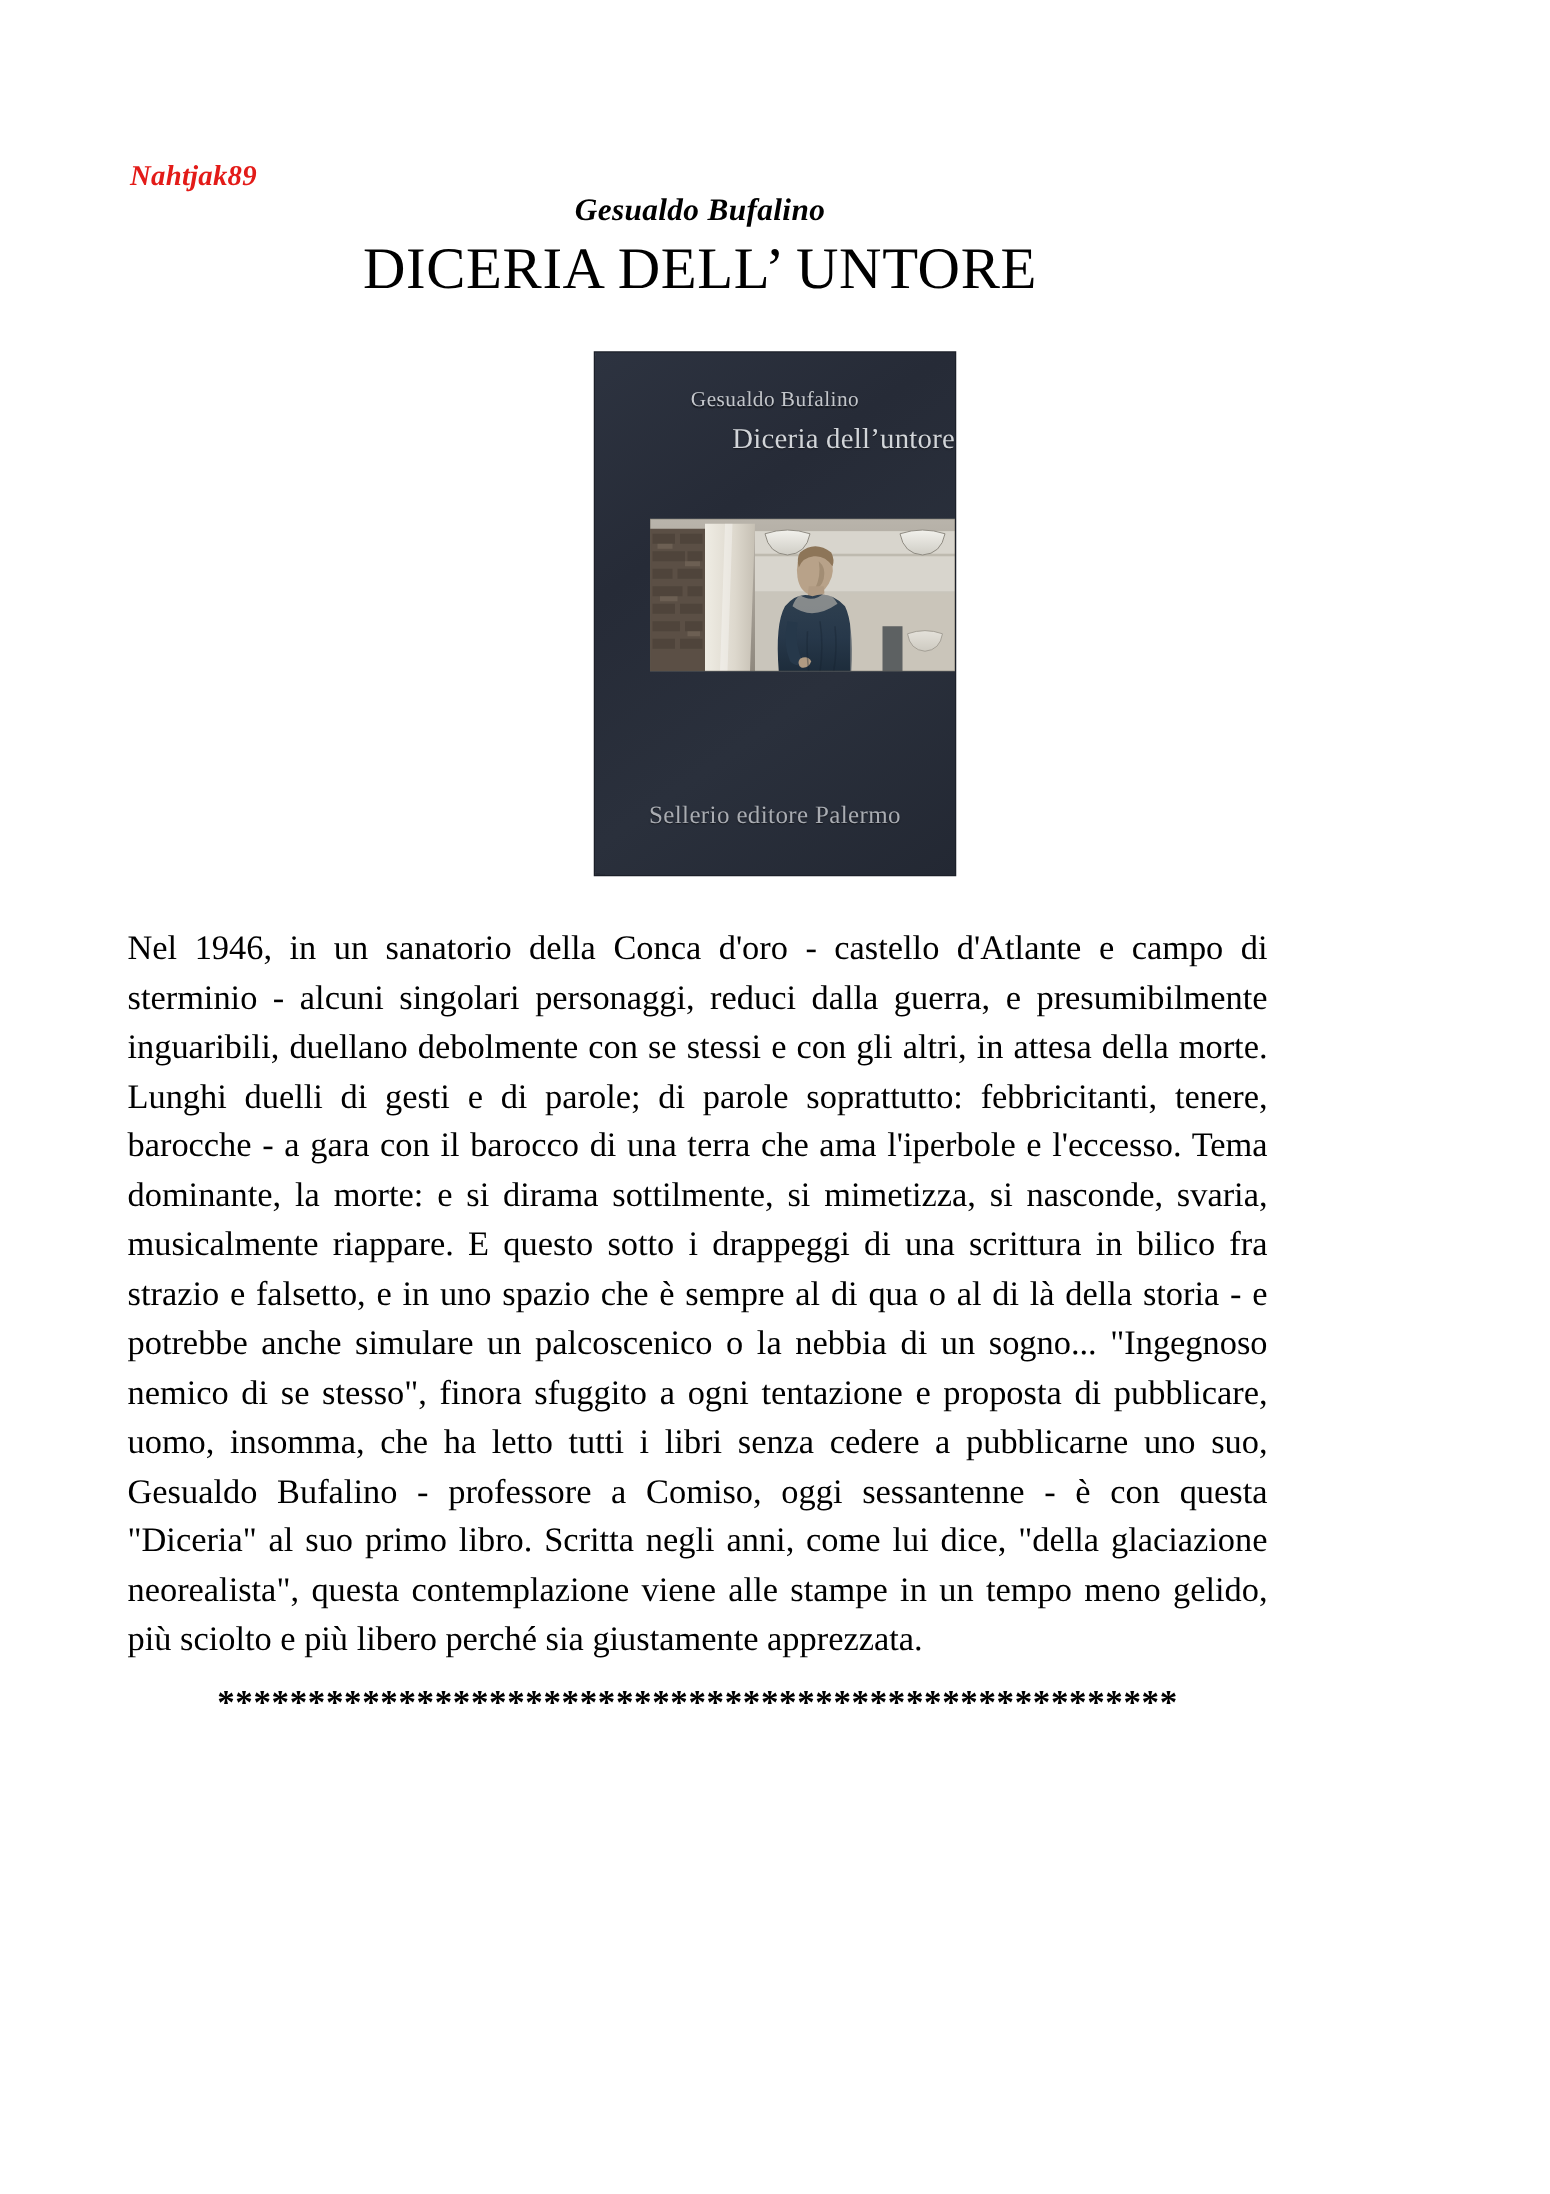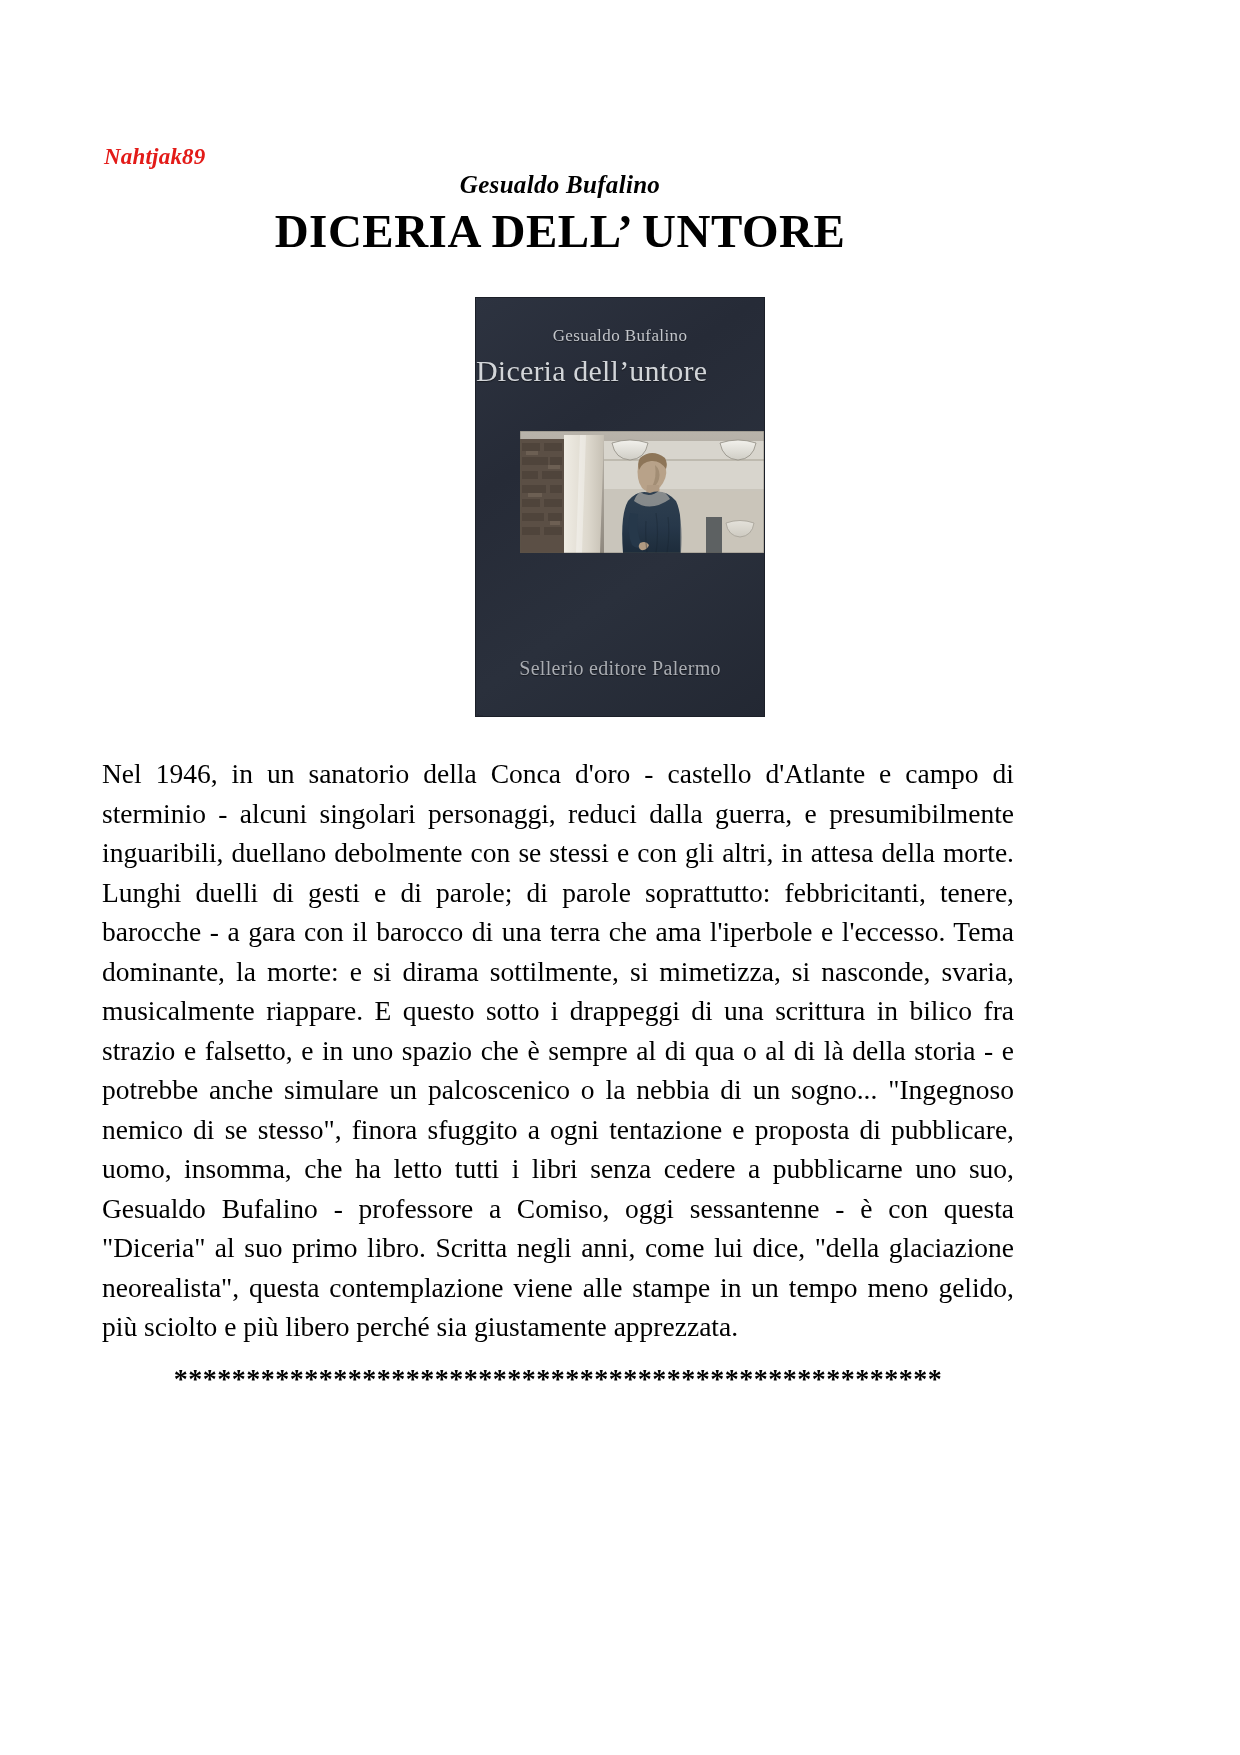--- a/index.html
+++ b/index.html
@@ -11,21 +11,21 @@
     width: 1240px;
     height: 1755px;
     font-family: "Liberation Serif", "DejaVu Serif", serif;
     color: #000000;
     position: relative;
     overflow: hidden;
   }
 
   .page {
     position: absolute;
-    left: 0; top: 16px;
+    left: 0; top: 0;
     width: 1240px;
     height: 1565px;
   }
 
   
   .watermark {
     position: absolute;
     left: 104px;
     top: 128px;
     font-size: 23px;
@@ -46,21 +46,21 @@
   }
   .author-line {
     font-size: 25px;
     font-weight: bold;
     font-style: italic;
     letter-spacing: 0.3px;
     line-height: 1.1;
   }
   .main-title {
     font-size: 47px;
-    font-weight: bold;
+    font-weight: normal;
     letter-spacing: 0.5px;
     line-height: 1.12;
     margin-top: 6px;
     white-space: nowrap;
   }
 
   
   .cover-wrap {
     position: absolute;
     left: 0;
@@ -97,22 +97,22 @@
     font-size: 17px;
     color: #c3c6cb;
     letter-spacing: 0.4px;
     z-index: 3;
     text-shadow: 0 1px 1px rgba(0,0,0,0.5);
   }
   .cover-title {
     position: absolute;
     left: 0; right: 0;
     top: 56px;
-    text-align: left;
-    font-size: 30px;
+    text-align: right;
+    font-size: 23px;
     color: #d2d5d9;
     letter-spacing: 0.2px;
     z-index: 3;
     text-shadow: 0 1px 1px rgba(0,0,0,0.5);
   }
   .cover-publisher {
     position: absolute;
     left: 0; right: 0;
     bottom: 36px;
     text-align: center;

